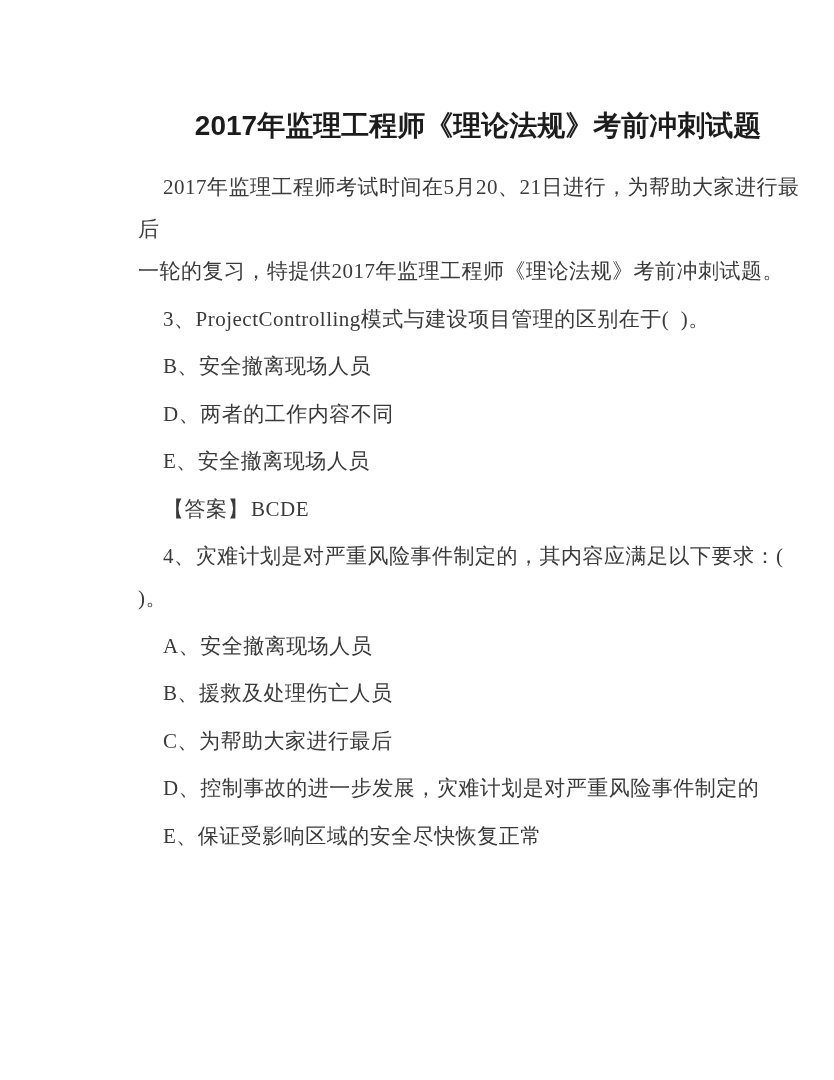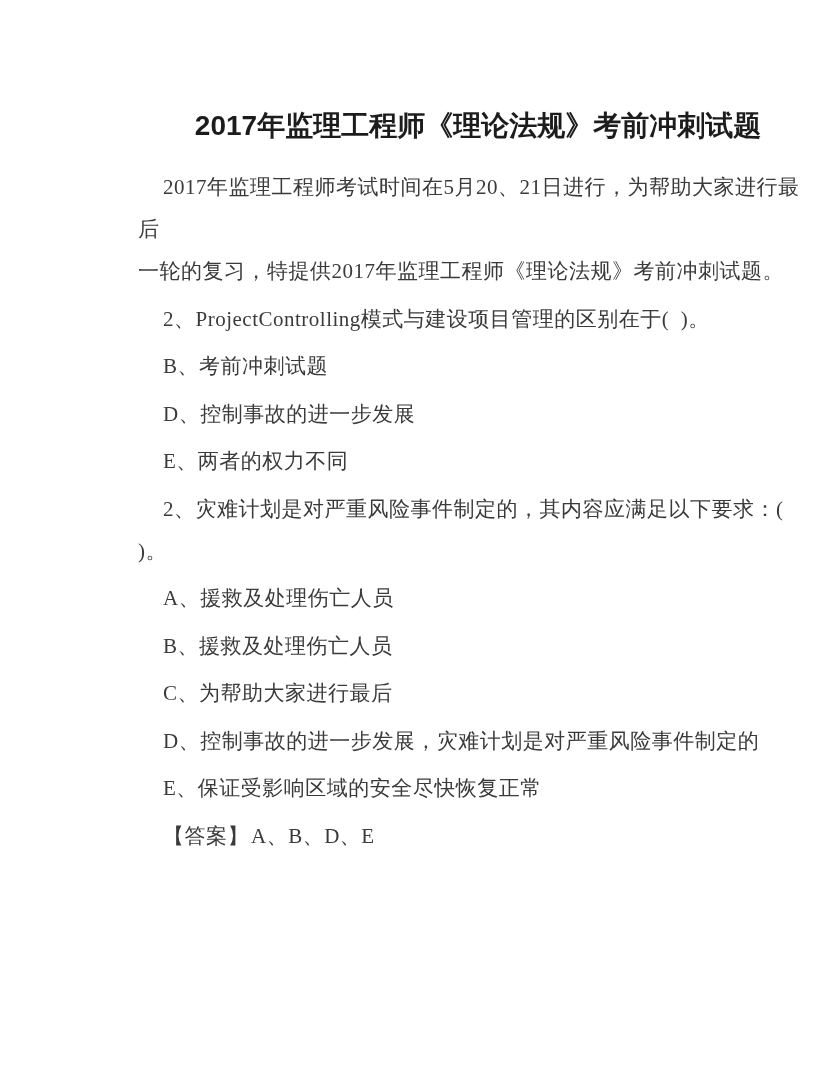--- a/index.html
+++ b/index.html
@@ -55,28 +55,29 @@
 <body>
 
 <div class="page">
   <div class="content">
 
     <h1 class="doc-title">2017年监理工程师《理论法规》考前冲刺试题</h1>
 
     <p class="para">2017年监理工程师考试时间在5月20、21日进行，为帮助大家进行最后
 一轮的复习，特提供2017年监理工程师《理论法规》考前冲刺试题。</p>
 
-    <p class="para">2、ProjectControlling模式与建设项目管理的区别在于(  )。</p>
-    <p class="para">B、考前冲刺试题</p>
-    <p class="para">D、控制事故的进一步发展</p>
-    <p class="para">E、两者的权力不同</p>
+    <p class="para">3、ProjectControlling模式与建设项目管理的区别在于(  )。</p>
+    <p class="para">B、安全撤离现场人员</p>
+    <p class="para">D、两者的工作内容不同</p>
+    <p class="para">E、安全撤离现场人员</p>
+    <p class="answer-line"><span class="answer-label">【答案】</span><span class="answer-value">BCDE</span></p>
 
-    <p class="para">2、灾难计划是对严重风险事件制定的，其内容应满足以下要求：(
+    <p class="para">4、灾难计划是对严重风险事件制定的，其内容应满足以下要求：(
 )。</p>
-    <p class="para">A、援救及处理伤亡人员</p>
+    <p class="para">A、安全撤离现场人员</p>
     <p class="para">B、援救及处理伤亡人员</p>
     <p class="para">C、为帮助大家进行最后</p>
     <p class="para">D、控制事故的进一步发展，灾难计划是对严重风险事件制定的</p>
     <p class="para">E、保证受影响区域的安全尽快恢复正常</p>
     <p class="answer-line"><span class="answer-label">【答案】</span><span class="answer-value">A、B、D、E</span></p>
 
   </div>
 </div>
 
 </body></html>

